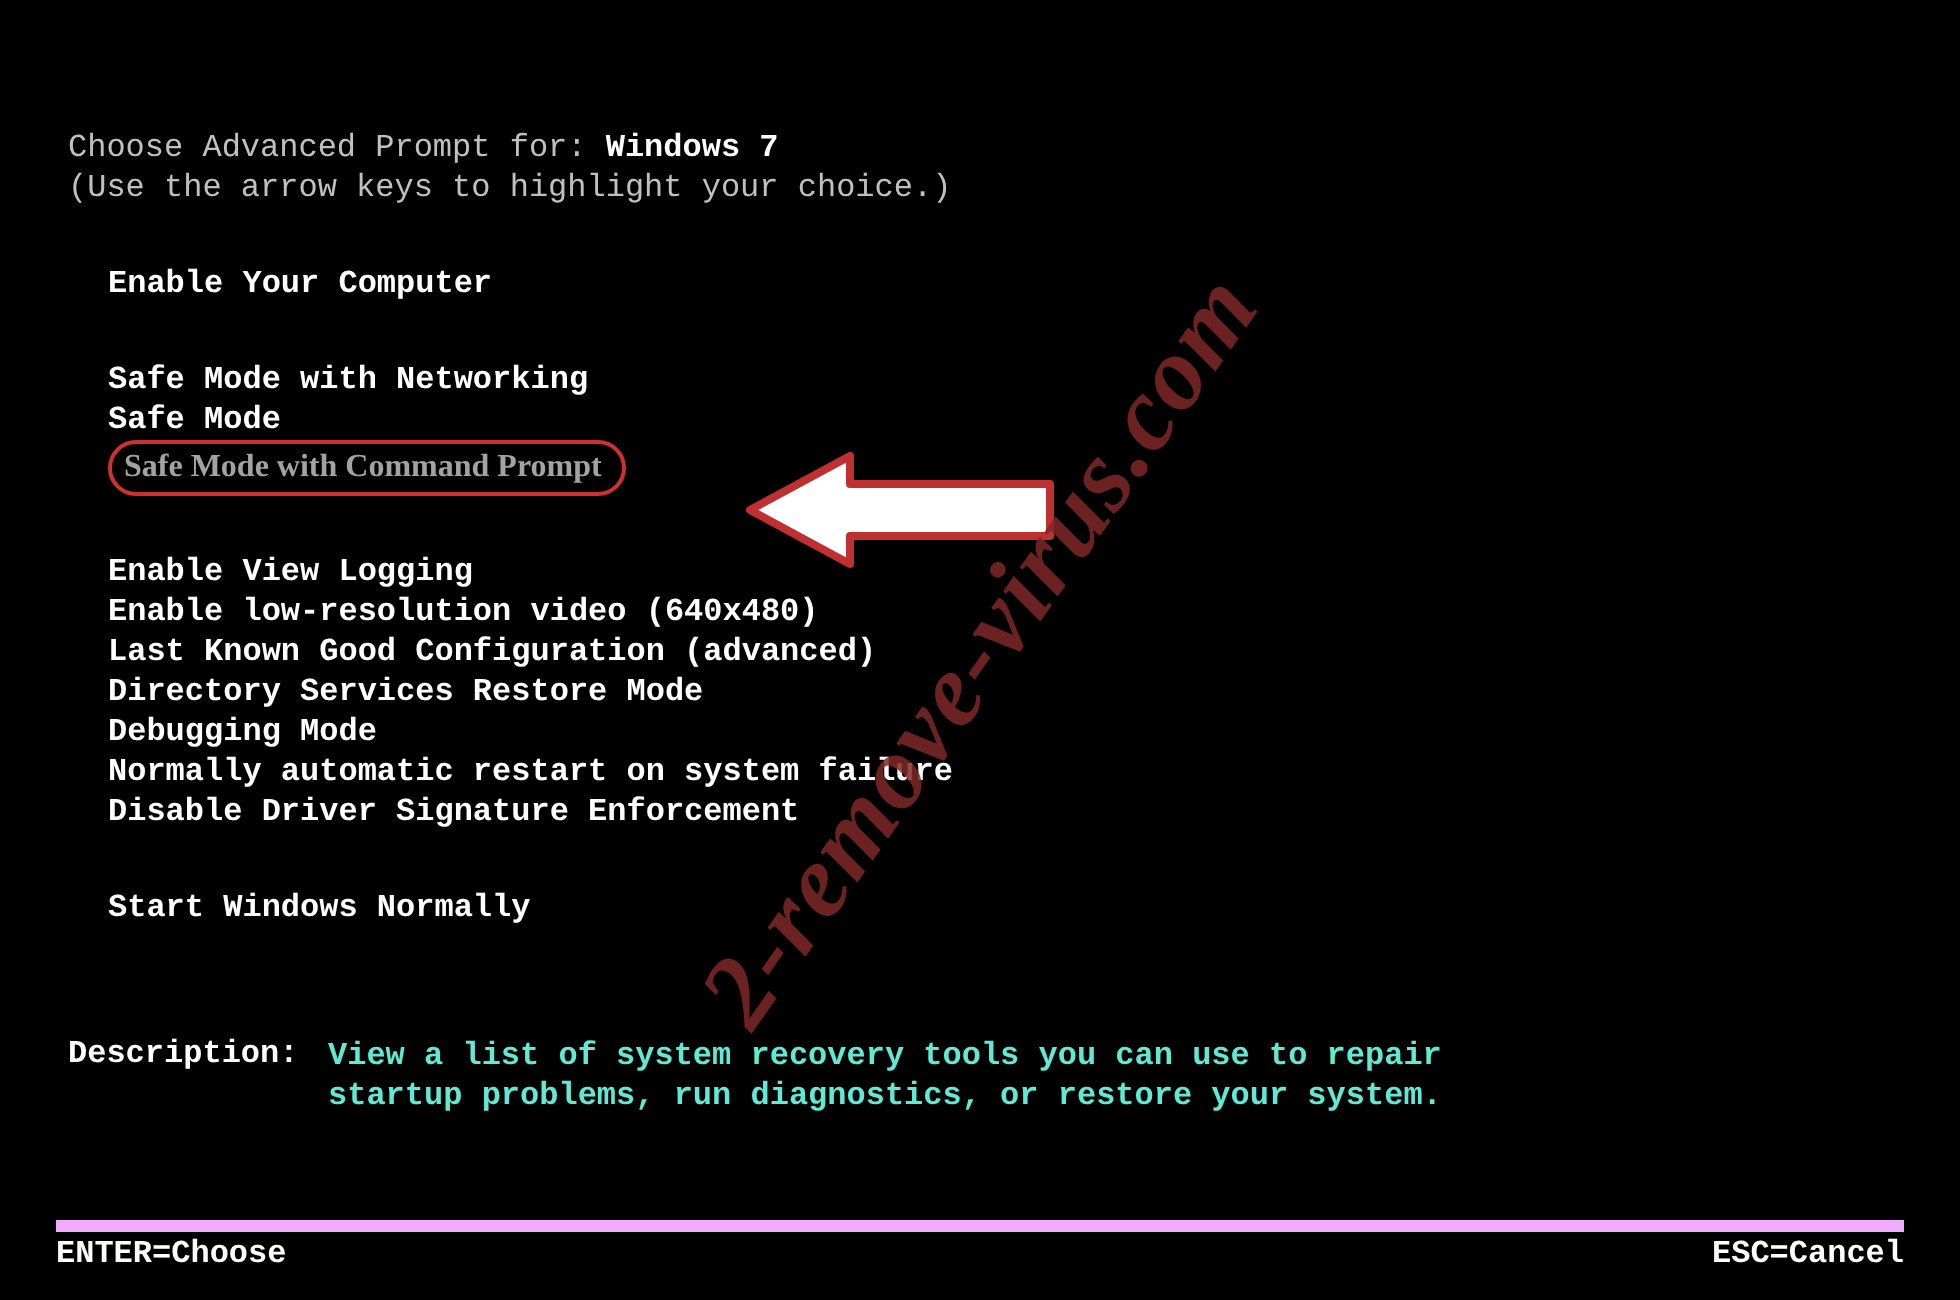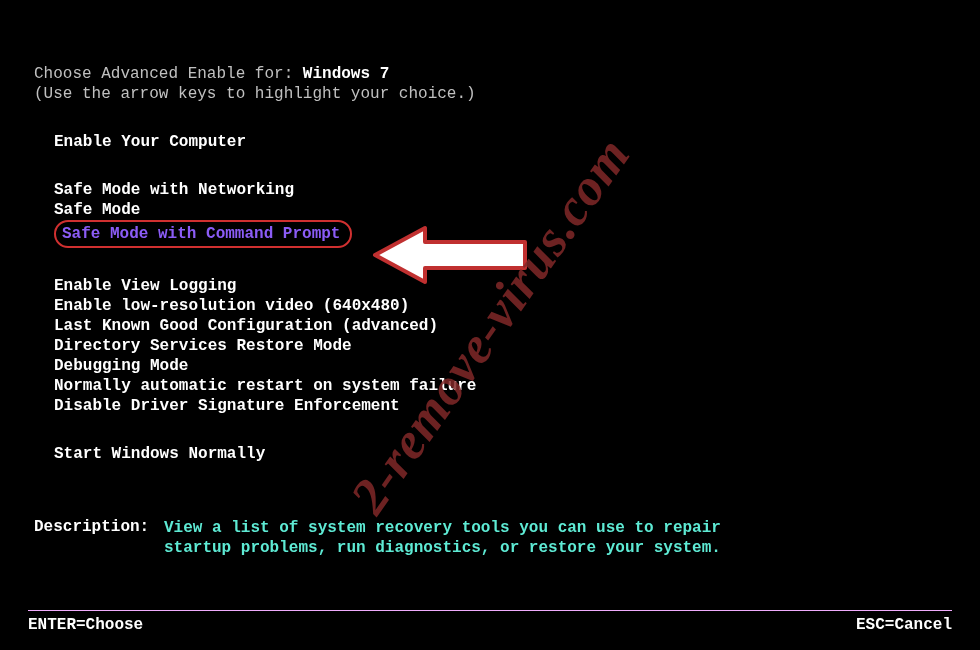--- a/index.html
+++ b/index.html
@@ -45,32 +45,33 @@
 
   .options { margin-left: 20px; margin-top: 28px; }
   .options .opt { line-height: 20px; color: #fff; font-weight: bold; white-space: nowrap; }
   .options .gap { height: 28px; }
 
   .highlight {
     display: inline-block;
     padding: 2px 10px 2px 6px;
     border: 2px solid #d03030;
     border-radius: 14px;
-    color: #8b5cf6;
+    color: #a3a3a3;
+    font-family: Liberation Serif, serif;
   }
 
   .desc { margin-top: 54px; display: flex; }
   .desc .label { width: 130px; font-weight: bold; color: #fff; font-family: Liberation Mono, monospace; }
   .desc .text { flex: 1; max-width: 560px; font-weight: bold; color: #5eead4; line-height: 20px; }
 
   .footer {
     position: absolute;
     left: 0; right: 0; bottom: 0;
     height: 22px;
-    border-top: 1px solid #f0abfc;
+    border-top: 6px solid #f0abfc;
     display: flex;
     justify-content: space-between;
     align-items: center;
     padding-top: 6px;
   }
   .footer span { font-weight: bold; color: #fff; }
 
   
   .watermark {
     position: absolute;
@@ -97,21 +98,21 @@
   }
 </style>
 </head>
 <body>
 
 <div class="frame">
 
 
   <div class="content">
     <div class="line">
-      <span>Choose Advanced Enable for: </span><span class="bold">Windows 7</span>
+      <span>Choose Advanced Prompt for: </span><span class="bold">Windows 7</span>
     </div>
     <div class="line">(Use the arrow keys to highlight your choice.)</div>
 
     <div class="options">
       <div class="opt">Enable Your Computer</div>
       <div class="gap"></div>
       <div class="opt">Safe Mode with Networking</div>
       <div class="opt">Safe Mode</div>
       <div class="opt"><span class="highlight">Safe Mode with Command Prompt</span></div>
       <div class="gap"></div>

